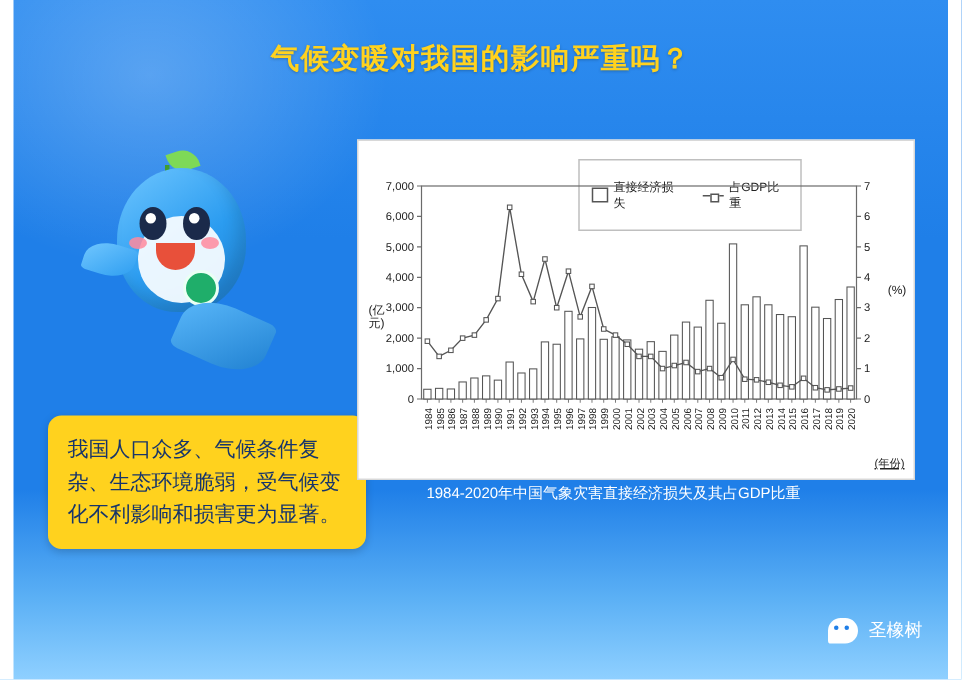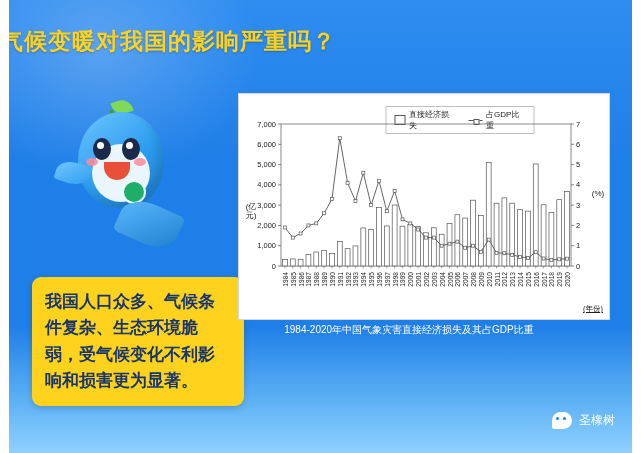--- a/index.html
+++ b/index.html
@@ -18,22 +18,22 @@
   #slide:before{
     content:"";position:absolute;left:-60px;top:-80px;width:320px;height:260px;
     background:radial-gradient(ellipse at center,rgba(255,255,255,.22),rgba(255,255,255,0) 70%);
     pointer-events:none;
   }
   
   .edge{position:absolute;top:0;bottom:0;width:9px;background:#ffffff;z-index:40;}
   .edge.l{left:0;} .edge.r{right:0;}
 
   .title{
-    position:absolute;left:0;right:0;top:26px;
-    color:#ffd21e;font-size:23px;font-weight:bold;letter-spacing:1px;
+    position:absolute;left:0;right:0;top:26px;text-align:center;
+    color:#ffd21e;font-size:19px;font-weight:bold;letter-spacing:1px;
     text-shadow:0 1px 2px rgba(0,0,0,.25);
   }
 
   
   .mascot{position:absolute;left:60px;top:92px;width:130px;height:160px;}
   .mascot .body{
     position:absolute;left:18px;top:20px;width:86px;height:96px;border-radius:50% 50% 46% 46%;
     background:linear-gradient(145deg,#6ec6ff 0%, #2b9cf0 55%, #1e7fd0 100%);
     box-shadow:inset -6px -8px 10px rgba(0,0,0,.12);
   }
@@ -65,40 +65,40 @@
   }
   .mascot .badge{
     position:absolute;left:62px;top:88px;width:20px;height:20px;border-radius:50%;
     background:#1fae6a;border:2px solid #eafff4;
   }
 
   
   .caption{
     position:absolute;left:32px;top:277px;width:186px;
     background:#ffd21e;border-radius:9px;padding:12px 13px;
-    color:#17356b;font-size:17px;line-height:1.55;font-weight:bold;
+    color:#17356b;font-size:14px;line-height:1.55;font-weight:normal;
     box-shadow:0 2px 6px rgba(0,0,0,.18);
   }
 
   
   .card{
     position:absolute;left:238px;top:93px;width:370px;height:225px;
     background:#ffffff;border:1px solid #d8d8d8;
   }
   .chart-caption{
     position:absolute;left:224px;top:322px;width:370px;text-align:center;
     color:#ffffff;font-size:10px;line-height:1.5;
   }
 
   
   .plot-wrap{position:absolute;left:0;top:0;width:370px;height:225px;}
   .legend{
     position:absolute;left:50%;transform:translateX(-50%);top:12px;
     display:flex;gap:14px;align-items:center;
-    border:1px solid #bfbfbf;padding:2px 8px;background:#fff;margin-left:36px;
+    border:1px solid #bfbfbf;padding:12px 8px;background:#fff;margin-left:36px;
   }
   .legend .it{display:flex;align-items:center;gap:4px;font-size:8px;color:#222;}
   .legend .sw-bar{width:9px;height:8px;background:#fff;border:1px solid #555;}
   .legend .sw-line{width:14px;height:0;border-top:1px solid #555;position:relative;}
   .legend .sw-line:after{content:"";position:absolute;left:5px;top:-2px;width:4px;height:4px;border:1px solid #555;background:#fff;}
 
   .axis-label-l{
     position:absolute;left:5px;top:96px;font-size:8px;color:#222;width:14px;text-align:center;line-height:1.1;margin-top:13px;
   }
   .axis-label-r{

